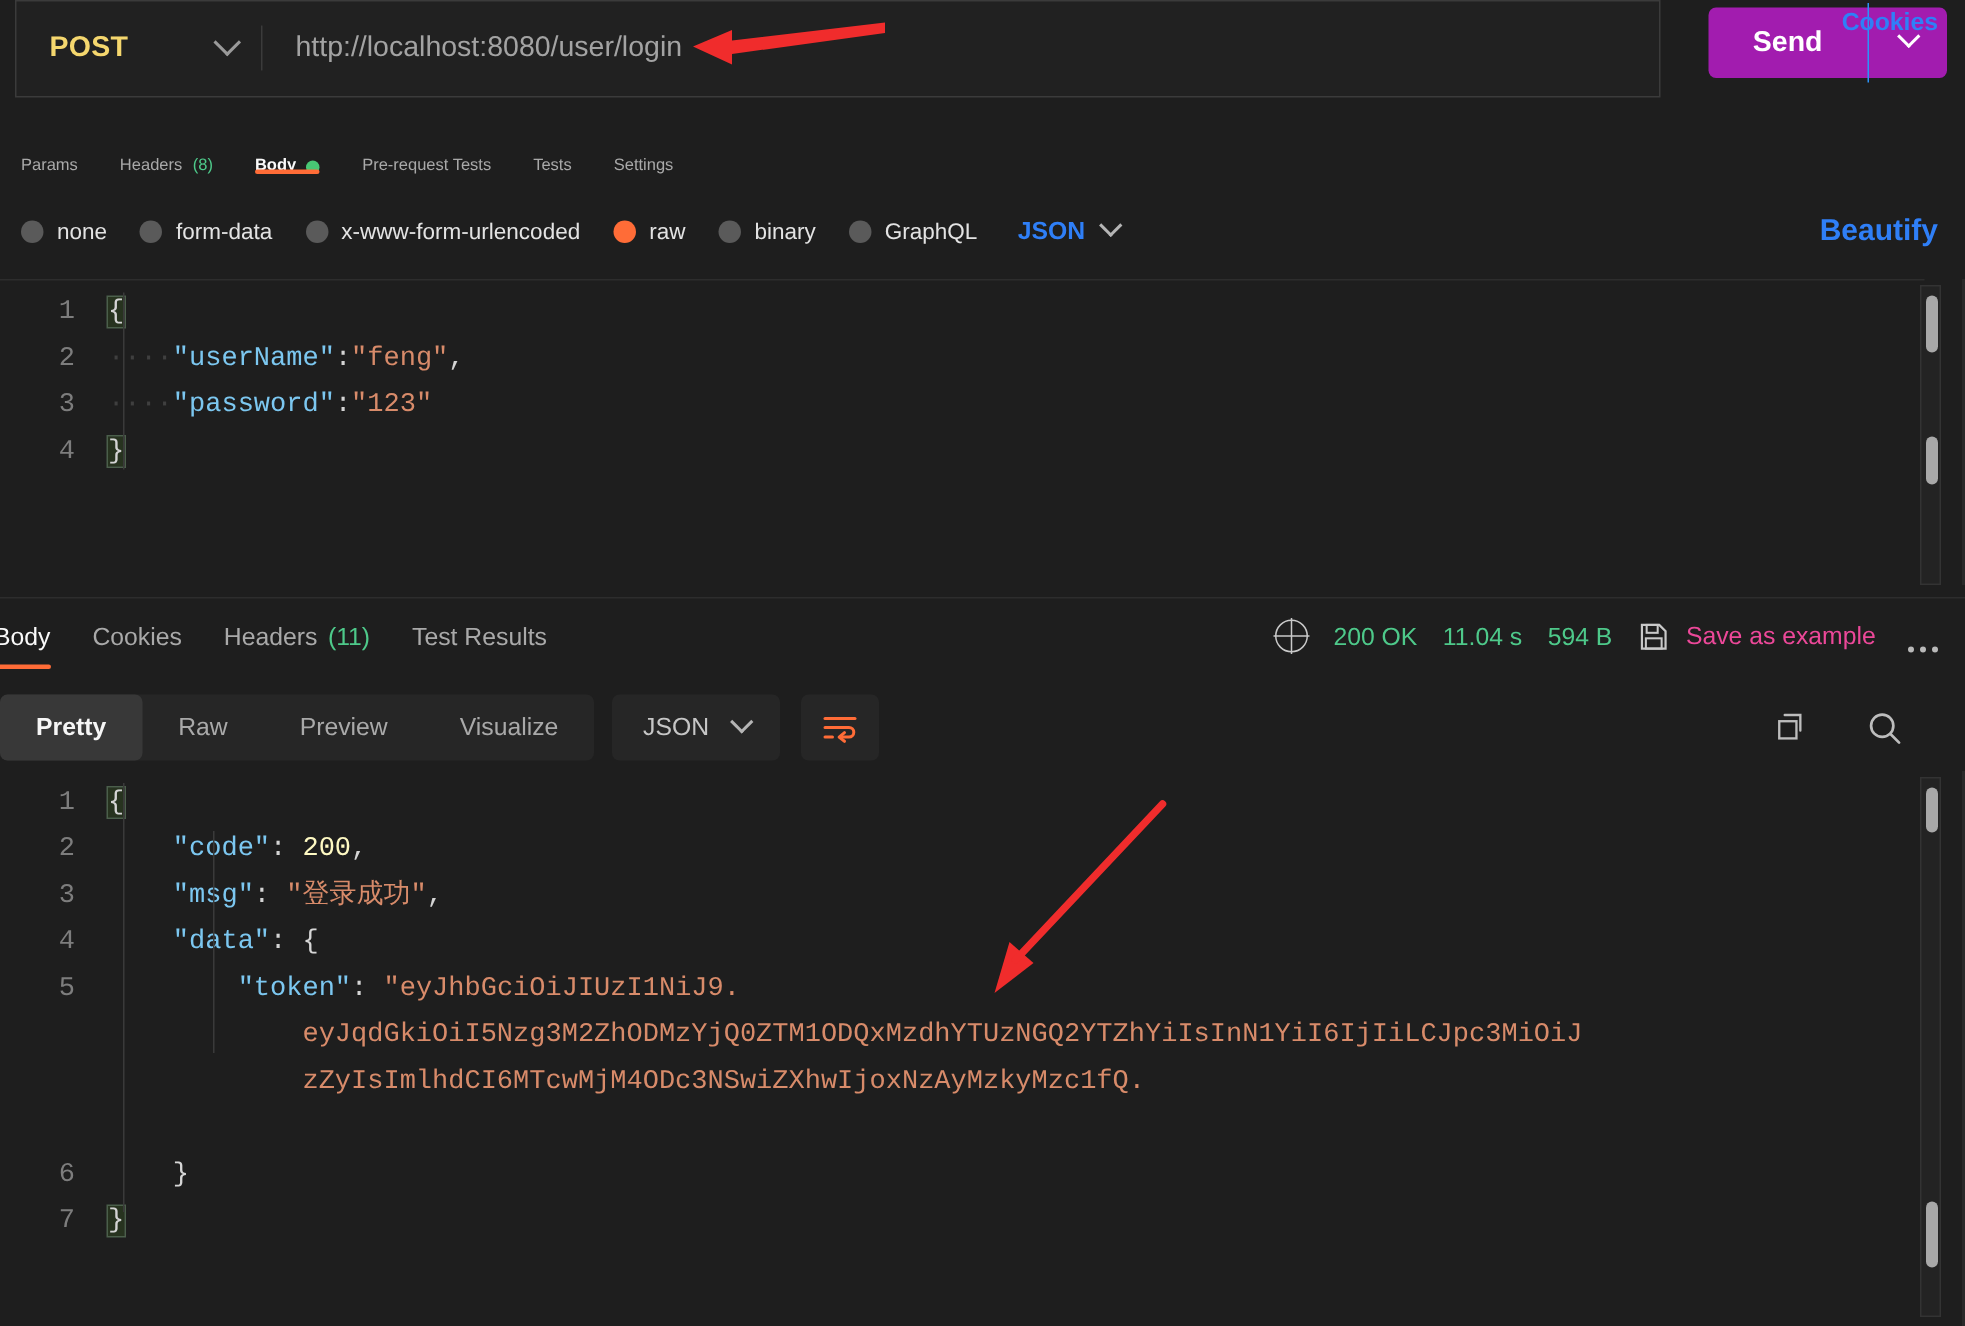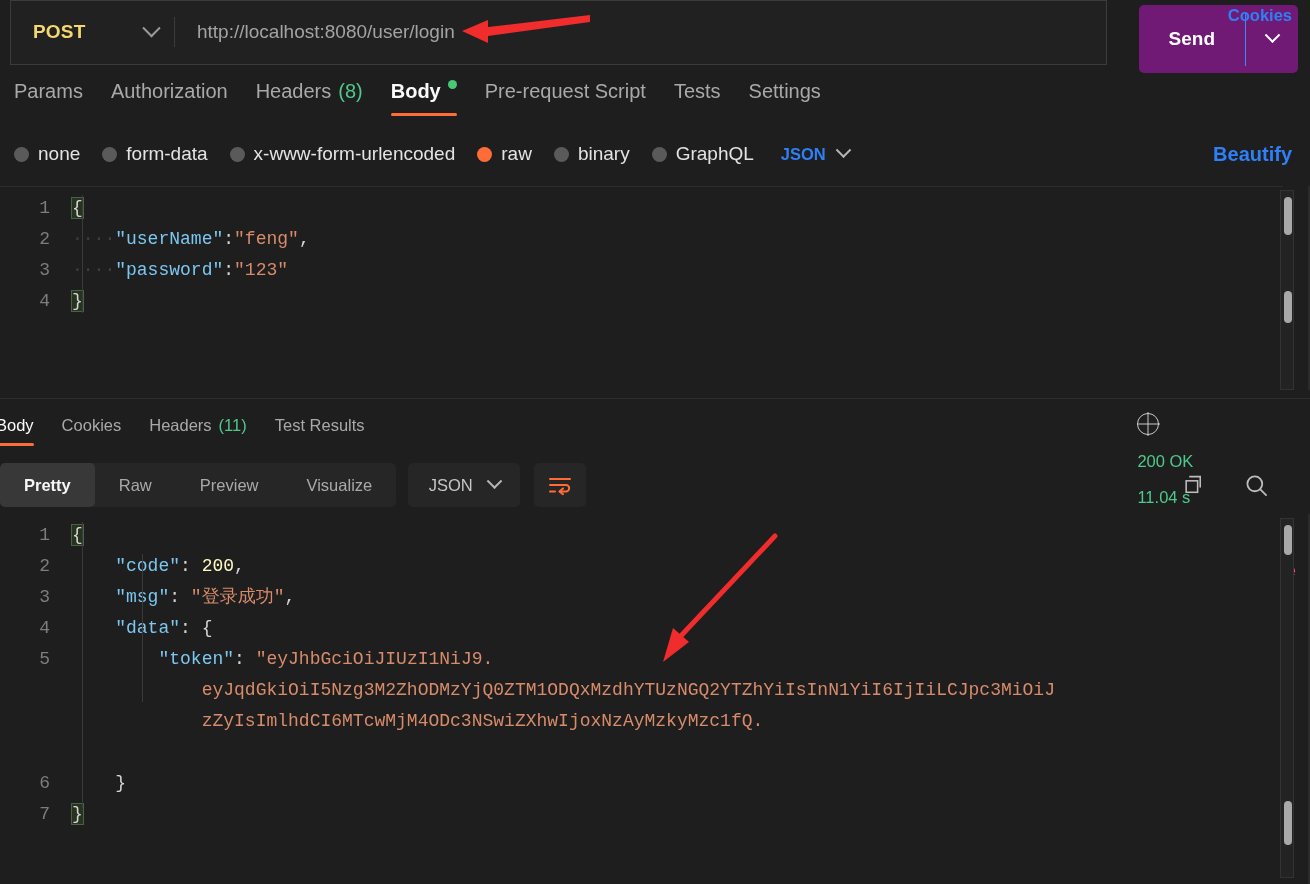--- a/index.html
+++ b/index.html
@@ -16,42 +16,42 @@
   .method-url {
     margin-left: 10px; height: 65px; width: 1097px;
     border: 1px solid #3b3b3b; border-radius: 0;
     background: #212121; display: flex; align-items: center;
   }
   .method-sel { width: 163px; height: 100%; display: flex; align-items: center; justify-content: space-between; padding: 0 16px 0 22px; cursor: pointer; }
   .method-label { color: #f5d76e; font-size: 19px; font-weight: bold; letter-spacing: .2px; }
   .chev { width: 13px; height: 13px; border-right: 2px solid #9a9a9a; border-bottom: 2px solid #9a9a9a; transform: rotate(45deg) translate(-3px,-3px); }
   .vline { width: 1px; height: 30px; background: #3b3b3b; }
   .url-input { flex: 1; height: 100%; display: flex; align-items: center; padding-left: 22px; color: #a3a3a3; font-size: 19px; cursor: text; }
-  .send-btn { position: absolute; right: 12px; top: 5px; height: 68px; display: flex; align-items: center; background: #701a75; border-radius: 5px; cursor: pointer; }
+  .send-btn { position: absolute; right: 12px; top: 5px; height: 47px; display: flex; align-items: center; background: #a21caf; border-radius: 5px; cursor: pointer; }
   .send-label { color: #fff; font-size: 19px; font-weight: bold; padding: 0 30px; }
   .send-div { width: 1px; height: 53px; background: #2a92f8; }
   .send-chev { width: 52px; display: flex; align-items: center; justify-content: center; }
   .send-chev i { width: 11px; height: 11px; border-right: 2px solid #fff; border-bottom: 2px solid #fff; transform: rotate(45deg) translate(-3px,-3px); }
 
   
   .req-tabs { position: absolute; left: 0; top: 76px; width: 1310px; height: 44px; display: flex; align-items: flex-start; }
-  .rtab { position: relative; padding: 4px 14px 0 14px; color: #a9a9a9; font-size: 20px; cursor: pointer; display: flex; align-items: flex-start; gap: 7px; height: 40px; }
+  .rtab { position: relative; padding: 4px 14px 0 14px; color: #a9a9a9; font-size: 11px; cursor: pointer; display: flex; align-items: flex-end; gap: 7px; height: 40px; }
   .rtab.active { color: #fafafa; font-weight: bold; }
   .rtab .under { position: absolute; left: 14px; right: 14px; bottom: 0; height: 3px; background: #ff6c37; border-radius: 2px; }
   .badge-count { color: #4ec98a; }
   .dot-green { width: 9px; height: 9px; border-radius: 50%; background: #48c774; display: inline-block; }
   .cookies-link { position: absolute; right: 18px; top: 6px; color: #2f7ff7; font-size: 16.5px; font-weight: bold; cursor: pointer; }
 
   
   .body-row { position: absolute; left: 0; top: 136px; width: 1310px; height: 36px; display: flex; align-items: center; }
   .radio-item { display: flex; align-items: center; gap: 9px; margin-right: 22px; cursor: pointer; }
   .radio-item:first-child { margin-left: 14px; }
   .radio { width: 15px; height: 15px; border-radius: 50%; background: #5a5a5a; }
   .radio.on { background: #ff6c37; }
-  .radio-label { color: #e3e3e3; font-size: 19px; }
+  .radio-label { color: #e3e3e3; font-size: 15px; }
   .json-sel { display: flex; align-items: center; gap: 12px; margin-left: 5px; cursor: pointer; }
   .json-sel .txt { color: #2f7ff7; font-size: 16.5px; font-weight: bold; }
   .json-sel .c { width: 11px; height: 11px; border-right: 2px solid #b5b5b5; border-bottom: 2px solid #b5b5b5; transform: rotate(45deg) translate(-3px,-3px); }
   .beautify { position: absolute; right: 18px; color: #2f7ff7; font-size: 20px; font-weight: bold; cursor: pointer; }
 
   
   .editor { position: absolute; background: #1e1e1e; overflow: hidden; }
   .ed-req { left: 0; top: 186px; width: 1283px; height: 204px; border-top: 1px solid #2d2d2d; }
   .gutter-line { display: flex; font-family: "Liberation Mono", monospace; font-size: 18px; line-height: 31px; }
   .ln { width: 72px; text-align: right; padding-right: 22px; color: #7d7d7d; user-select: none; flex: none; }
@@ -66,21 +66,21 @@
   .foldline { position: absolute; width: 1px; background: #3a3a3a; }
 
   .scroll-track { position: absolute; width: 14px; background: #232323; border: 1px solid #333; }
   .scroll-thumb { position: absolute; left: 3px; width: 8px; border-radius: 4px; background: #a8a8a8; }
 
   
   .resp-bar { position: absolute; left: 0; top: 398px; width: 1310px; height: 54px; border-top: 1px solid #2d2d2d; display: flex; align-items: center; }
   .rstab { position: relative; color: #a9a9a9; font-size: 16.5px; cursor: pointer; height: 44px; display: flex; align-items: center; padding: 0 14px; }
   .rstab.active { color: #fafafa; }
   .rstab .under { position: absolute; left: 0px; right: 14px; bottom: 2px; height: 3px; background: #ff6c37; border-radius: 2px; }
-  .status-right { position: absolute; right: 14px; display: flex; align-items: flex-start; gap: 17px; flex-direction: column; }
+  .status-right { position: absolute; right: 14px; display: flex; align-items: flex-end; gap: 17px; }
   .stat-green { color: #4ec98a; font-size: 16.5px; }
   .globe { width: 22px; height: 22px; border: 1.6px solid #c9c9c9; border-radius: 50%; position: relative; }
   .globe:before { content:""; position: absolute; left: 50%; top: -1.6px; bottom: -1.6px; width: 0; border-left: 1.6px solid #c9c9c9; transform: translateX(-50%); }
   .globe:after { content:""; position: absolute; top: 50%; left: -1.6px; right: -1.6px; height: 0; border-top: 1.6px solid #c9c9c9; transform: translateY(-50%); }
   .save-ex { display: flex; align-items: center; gap: 11px; cursor: pointer; }
   .save-ex .lbl { color: #ec4899; font-size: 16.5px; }
   .dots3 { display: flex; gap: 3.5px; cursor: pointer; padding: 0 4px; }
   .dots3 i { width: 4.5px; height: 4.5px; border-radius: 50%; background: #b9b9b9; }
 
   
@@ -122,33 +122,30 @@
           <i></i>
         </span>
     </div>
   </div>
 
   <div class="req-tabs" id="req-tabs">
       <div class="rtab">
         <span>Params</span>
       </div>
       <div class="rtab">
-        <span>Authorization</span>
-      </div>
-      <div class="rtab">
         <span>Headers</span>
         <span class="badge-count">(8)</span>
       </div>
       <div class="rtab active">
         <span>Body</span>
         <span class="dot-green"></span>
         <span class="under"></span>
       </div>
       <div class="rtab">
-        <span>Pre-request Script</span>
+        <span>Pre-request Tests</span>
       </div>
       <div class="rtab">
         <span>Tests</span>
       </div>
       <div class="rtab">
         <span>Settings</span>
       </div>
     </div>
   <div class="cookies-link">Cookies</div>
 

